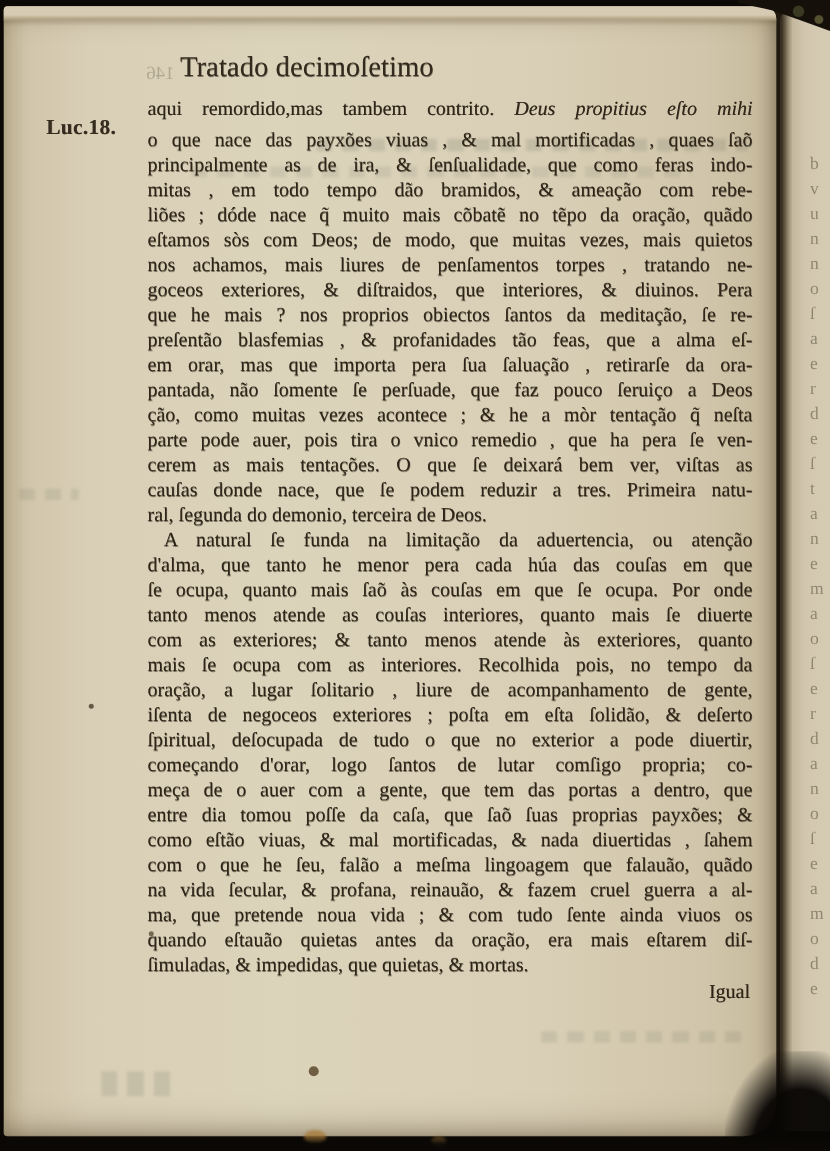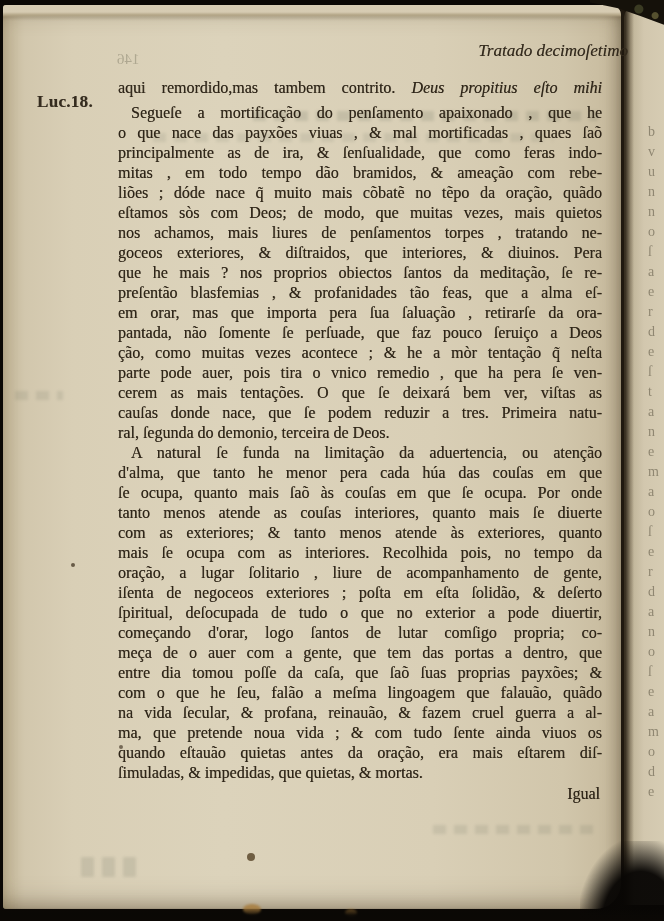--- a/index.html
+++ b/index.html
@@ -38,21 +38,21 @@
     clip-path:polygon(0 0,100% 0,100% 95%,68% 62%,38% 32%,12% 16%,0 10%);}
 
   
   .corner-shadow{position:absolute;right:0;bottom:0;width:84px;height:80px;
     background:radial-gradient(ellipse at 72% 105%,rgba(8,6,4,.97) 0 45%,rgba(8,6,4,0) 75%);}
   .bottom-edge{position:absolute;left:0;bottom:0;width:100%;height:13px;
     background:linear-gradient(180deg,rgba(10,8,5,0) 0,rgba(10,8,5,.9) 55%,#0b0805 100%);}
 
   
   .running-header{position:absolute;left:130px;top:41px;width:484px;padding-left:14px;
-    text-align:right;font-style:italic;font-size:17px;color:#332a1d;
+    text-align:left;font-size:23px;color:#332a1d;
     text-shadow:.3px .2px 0 rgba(51,42,29,.55);}
   .margin-note{position:absolute;left:37px;top:92px;font-size:17px;font-weight:bold;
     color:#352c1f;letter-spacing:.3px;text-shadow:.3px .2px 0 rgba(53,44,31,.5);}
   .text-block{position:absolute;left:118px;top:78px;width:484px;font-size:16px;
     line-height:20px;color:#2e2518;text-shadow:.35px .25px 0 rgba(46,37,24,.55);}
   .para{margin:0;}
   .para.gap{margin-top:5px;}
   .line{text-align:justify;text-align-last:justify;white-space:normal;}
   .line.last{text-align-last:left;}
   .line.indent{text-indent:13px;}
@@ -137,21 +137,20 @@
   <div class="running-header">Tratado decimoſetimo</div>
 
   <div class="margin-note">Luc.18.</div>
 
   <div class="text-block">
 
     <div class="para">
         <div class="line"><span>aqui remordido,mas tambem contrito. </span><span class="it">Deus propitius eſto mihi</span></div>
       </div>
       <div class="para gap">
-        <div class="line indent"><span>Segueſe a mortificação do penſamento apaixonado , que he</span></div>
         <div class="line"><span>o que nace das payxões viuas , &amp; mal mortificadas , quaes ſaõ</span></div>
         <div class="line"><span>principalmente as de ira, &amp; ſenſualidade, que como feras indo-</span></div>
         <div class="line"><span>mitas , em todo tempo dão bramidos, &amp; ameação com rebe-</span></div>
         <div class="line"><span>liões ; dóde nace q̃ muito mais cõbatẽ no tẽpo da oração, quãdo</span></div>
         <div class="line"><span>eſtamos sòs com Deos; de modo, que muitas vezes, mais quietos</span></div>
         <div class="line"><span>nos achamos, mais liures de penſamentos torpes , tratando ne-</span></div>
         <div class="line"><span>goceos exteriores, &amp; diſtraidos, que interiores, &amp; diuinos. Pera</span></div>
         <div class="line"><span>que he mais ? nos proprios obiectos ſantos da meditação, ſe re-</span></div>
         <div class="line"><span>preſentão blasfemias , &amp; profanidades tão feas, que a alma eſ-</span></div>
         <div class="line"><span>em orar, mas que importa pera ſua ſaluação , retirarſe da ora-</span></div>
@@ -168,20 +167,21 @@
         <div class="line"><span>ſe ocupa, quanto mais ſaõ às couſas em que ſe ocupa. Por onde</span></div>
         <div class="line"><span>tanto menos atende as couſas interiores, quanto mais ſe diuerte</span></div>
         <div class="line"><span>com as exteriores; &amp; tanto menos atende às exteriores, quanto</span></div>
         <div class="line"><span>mais ſe ocupa com as interiores. Recolhida pois, no tempo da</span></div>
         <div class="line"><span>oração, a lugar ſolitario , liure de acompanhamento de gente,</span></div>
         <div class="line"><span>iſenta de negoceos exteriores ; poſta em eſta ſolidão, &amp; deſerto</span></div>
         <div class="line"><span>ſpiritual, deſocupada de tudo o que no exterior a pode diuertir,</span></div>
         <div class="line"><span>começando d'orar, logo ſantos de lutar comſigo propria; co-</span></div>
         <div class="line"><span>meça de o auer com a gente, que tem das portas a dentro, que</span></div>
         <div class="line"><span>entre dia tomou poſſe da caſa, que ſaõ ſuas proprias payxões; &amp;</span></div>
+        <div class="line"><span>como eſtão viuas, &amp; mal mortificadas, &amp; nada diuertidas , ſahem</span></div>
         <div class="line"><span>com o que he ſeu, falão a meſma lingoagem que falauão, quãdo</span></div>
         <div class="line"><span>na vida ſecular, &amp; profana, reinauão, &amp; fazem cruel guerra a al-</span></div>
         <div class="line"><span>ma, que pretende noua vida ; &amp; com tudo ſente ainda viuos os</span></div>
         <div class="line"><span>quando eſtauão quietas antes da oração, era mais eſtarem diſ-</span></div>
         <div class="line last"><span>ſimuladas, &amp; impedidas, que quietas, &amp; mortas.</span></div>
       </div>
       <div class="catchword">Igual</div>
   </div>
 
   <div class="binding-corner"></div>

